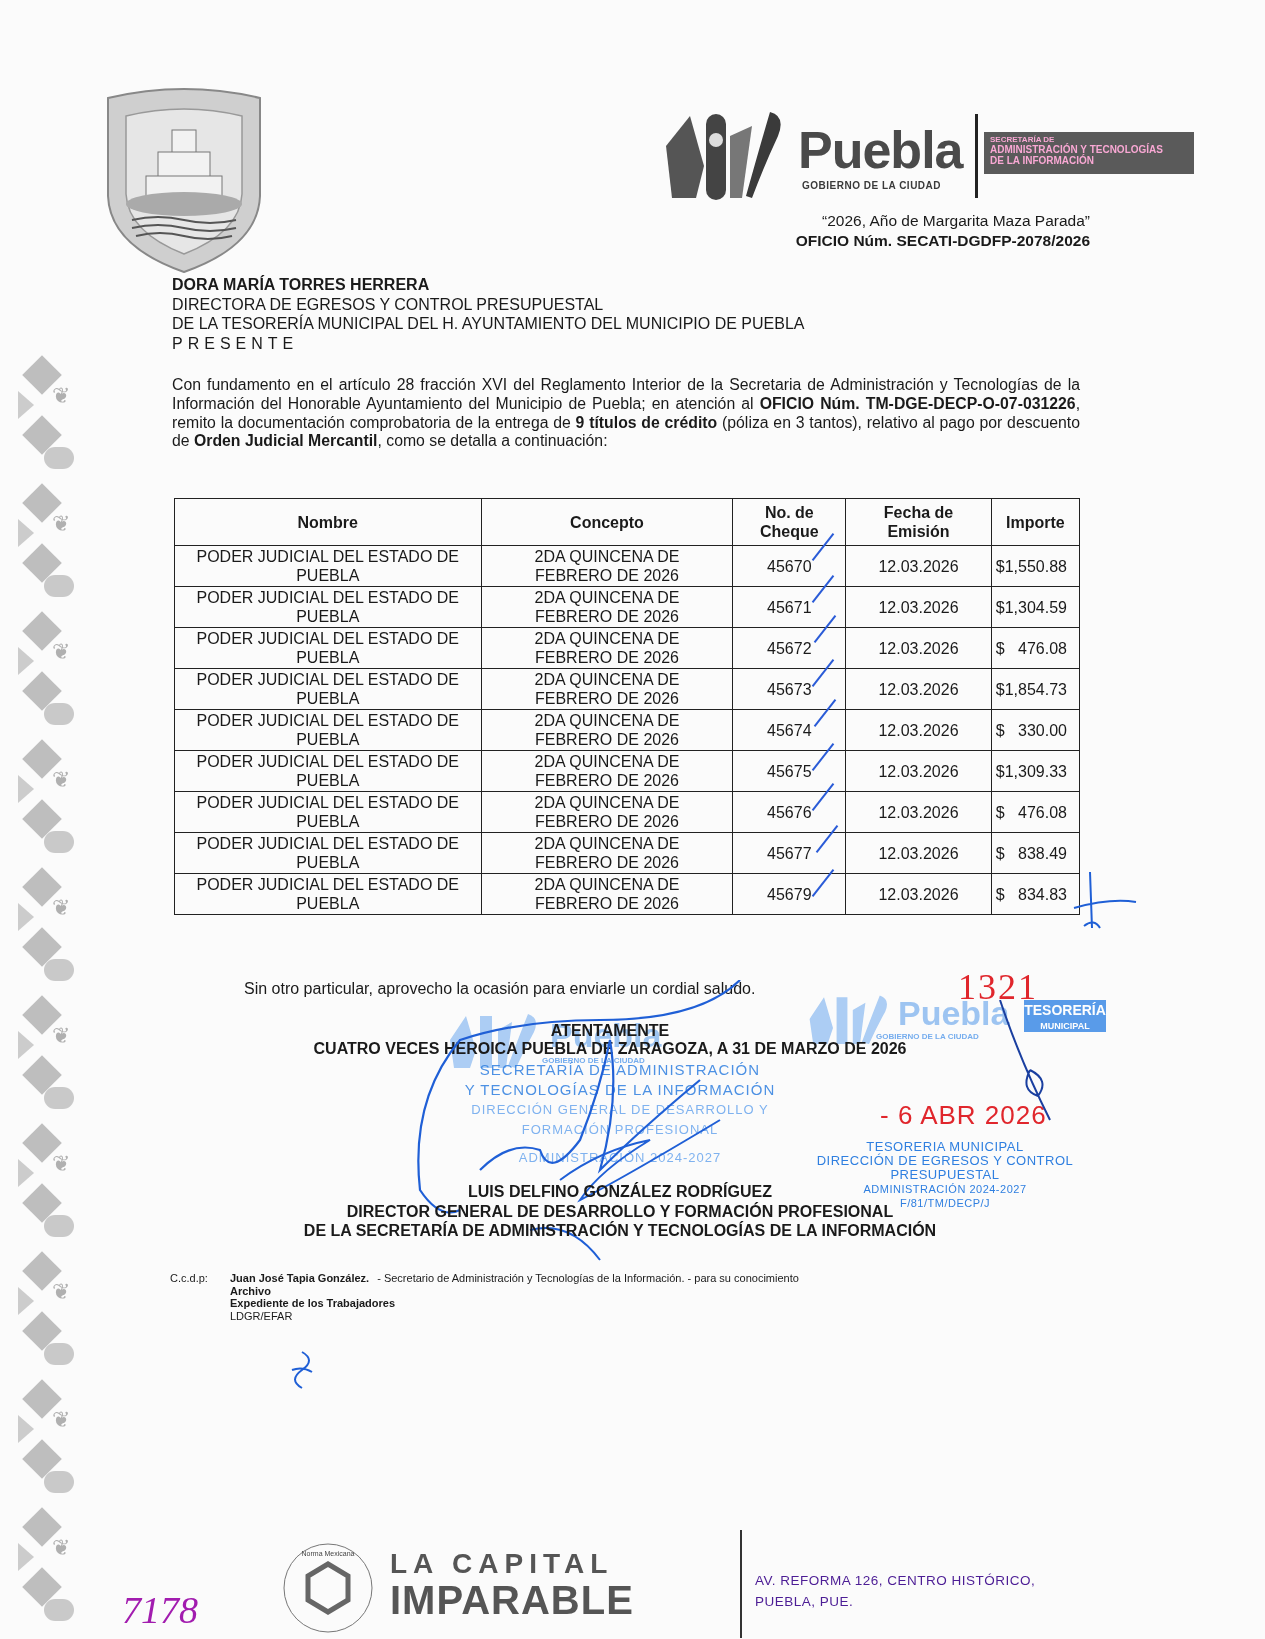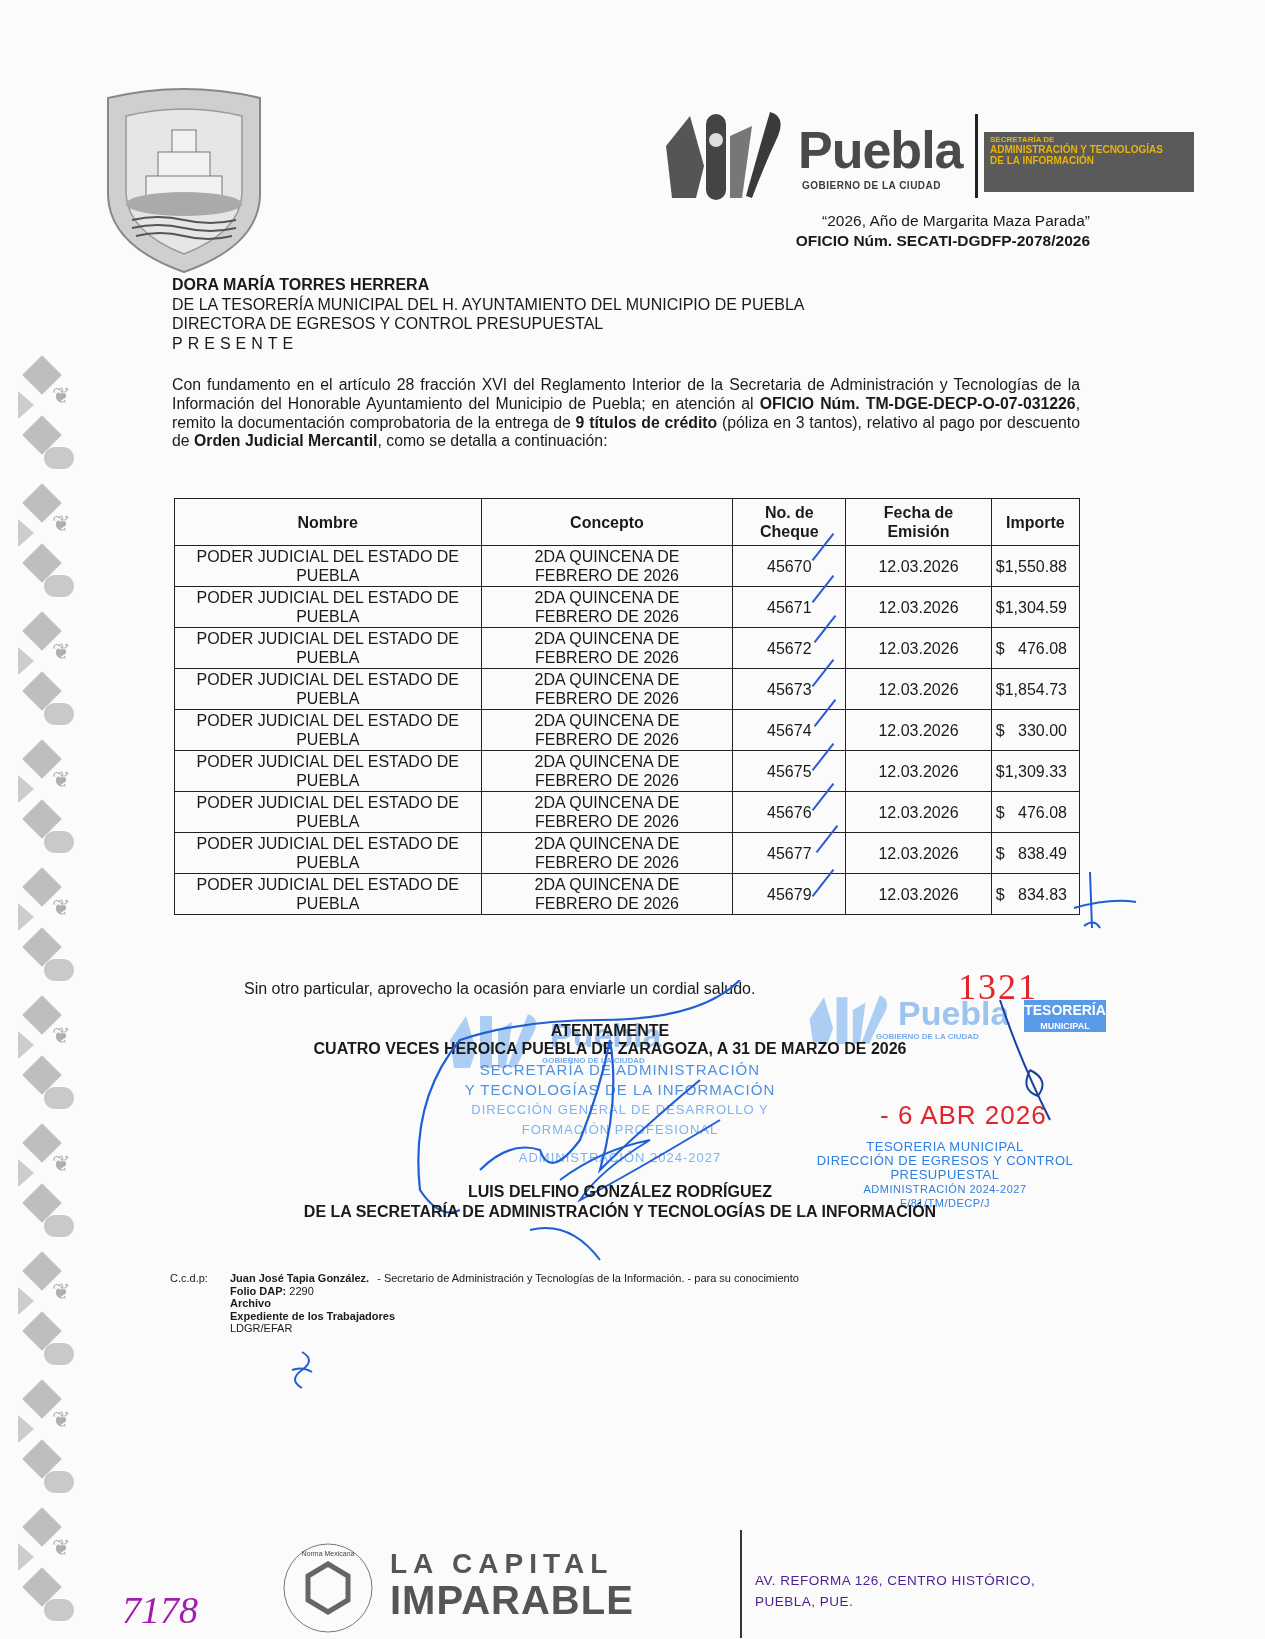--- a/index.html
+++ b/index.html
@@ -20,21 +20,21 @@
 
   
   .shield { left:98px; top:86px; width:172px; height:188px; }
 
   
   .logo-group { left:660px; top:106px; width:540px; height:100px; }
   .logo-icons { left:0; top:0; width:130px; height:96px; }
   .puebla-word { left:138px; top:14px; font-size:52px; font-weight:bold; color:#4a4a4a; letter-spacing:-1px; }
   .gob-ciudad { left:142px; top:74px; font-size:10px; font-weight:bold; color:#3a3a3a; letter-spacing:.5px; }
   .logo-divider { left:315px; top:8px; width:3px; height:84px; background:#222; }
-  .secret-box { left:324px; top:26px; width:210px; height:60px; background:#5a5a5a; color:#eab308; padding:3px 6px; box-sizing:border-box; }
+  .secret-box { left:324px; top:26px; width:210px; height:42px; background:#5a5a5a; color:#f9a8d4; padding:3px 6px; box-sizing:border-box; }
   .secret-box .l1 { font-size:8px; font-weight:bold; }
   .secret-box .l2 { font-size:10px; font-weight:bold; line-height:11px; }
 
   .motto { left:720px; top:212px; width:370px; text-align:right; font-size:15.5px; }
   .oficio-num { left:660px; top:232px; width:430px; text-align:right; font-size:15.5px; font-weight:bold; }
 
   .addressee { left:172px; top:275px; font-size:16px; line-height:19.5px; }
   .addressee .name { font-weight:bold; }
   .addressee .presente { letter-spacing:5px; }
 
@@ -187,22 +187,22 @@
     <div class="l2">ADMINISTRACIÓN Y TECNOLOGÍAS</div>
     <div class="l2">DE LA INFORMACIÓN</div>
   </div>
 </div>
 
 <div class="abs motto">“2026, Año de Margarita Maza Parada”</div>
 <div class="abs oficio-num">OFICIO Núm. SECATI-DGDFP-2078/2026</div>
 
 <div class="abs addressee">
   <div class="name">DORA MARÍA TORRES HERRERA</div>
+  <div>DIRECTORA DE EGRESOS Y CONTROL PRESUPUESTAL</div>
   <div>DE LA TESORERÍA MUNICIPAL DEL H. AYUNTAMIENTO DEL MUNICIPIO DE PUEBLA</div>
-  <div>DIRECTORA DE EGRESOS Y CONTROL PRESUPUESTAL</div>
   <div class="presente">PRESENTE</div>
 </div>
 
 <div class="abs body-para"><span>Con fundamento en el artículo 28 fracción XVI del Reglamento Interior de la Secretaria de Administración y Tecnologías de la Información del Honorable Ayuntamiento del Municipio de Puebla; en atención al </span><b>OFICIO Núm. TM-DGE-DECP-O-07-031226</b><span>, remito la documentación comprobatoria de la entrega de </span><b>9 títulos de crédito</b><span> (póliza en 3 tantos), relativo al pago por descuento de </span><b>Orden Judicial Mercantil</b><span>, como se detalla a continuación:</span></div>
 
 <table class="checks">
   <thead>
     <tr>
       <th class="col-nombre">Nombre</th>
       <th class="col-concepto">Concepto</th>
@@ -398,31 +398,31 @@
   <path d="M80 190 Q110 160 140 170 Q150 200 180 160 Q200 110 210 60 Q220 120 200 190 Q240 150 300 100" stroke="#1f5fd6" stroke-width="2.2" fill="none"></path>
   <path d="M160 200 Q200 170 250 160 Q200 190 180 220 Q220 200 320 140" stroke="#1f5fd6" stroke-width="2" fill="none"></path>
   <path d="M130 250 Q170 240 200 280" stroke="#1f5fd6" stroke-width="2" fill="none"></path>
 </svg>
 <svg class="abs" style="left:990px;top:1000px" width="80" height="130" viewBox="0 0 80 130">
   <path d="M10 0 Q30 60 60 120 M40 70 Q60 80 48 96 Q30 90 40 70" stroke="#1a3fa0" stroke-width="2" fill="none"></path>
 </svg>
 
 <div class="abs signer">
   <div>LUIS DELFINO GONZÁLEZ RODRÍGUEZ</div>
+  <div>DIRECTOR GENERAL DE DESARROLLO Y FORMACIÓN PROFESIONAL</div>
   <div>DE LA SECRETARÍA DE ADMINISTRACIÓN Y TECNOLOGÍAS DE LA INFORMACIÓN</div>
 </div>
 
 <div class="abs ccp">
   <span class="lbl">C.c.d.p:</span>
   <div class="content">
     <div class="row1">
       <b>Juan José Tapia González.</b>
       <span style="flex:1;margin-left:8px">- Secretario de Administración y Tecnologías de la Información. - para su conocimiento</span>
     </div>
-    <div><b>Folio DAP:</b> <span>2290</span></div>
     <div><b>Archivo</b></div>
     <div><b>Expediente de los Trabajadores</b></div>
     <div>LDGR/EFAR</div>
   </div>
 </div>
 <svg class="abs" style="left:282px;top:1350px" width="40" height="40" viewBox="0 0 40 40">
   <path d="M20 2 Q34 10 20 20 Q6 30 20 38 M10 20 Q20 16 30 22" stroke="#1f5fd6" stroke-width="2" fill="none"></path>
 </svg>
 
 <div class="abs handwritten">7178</div>

